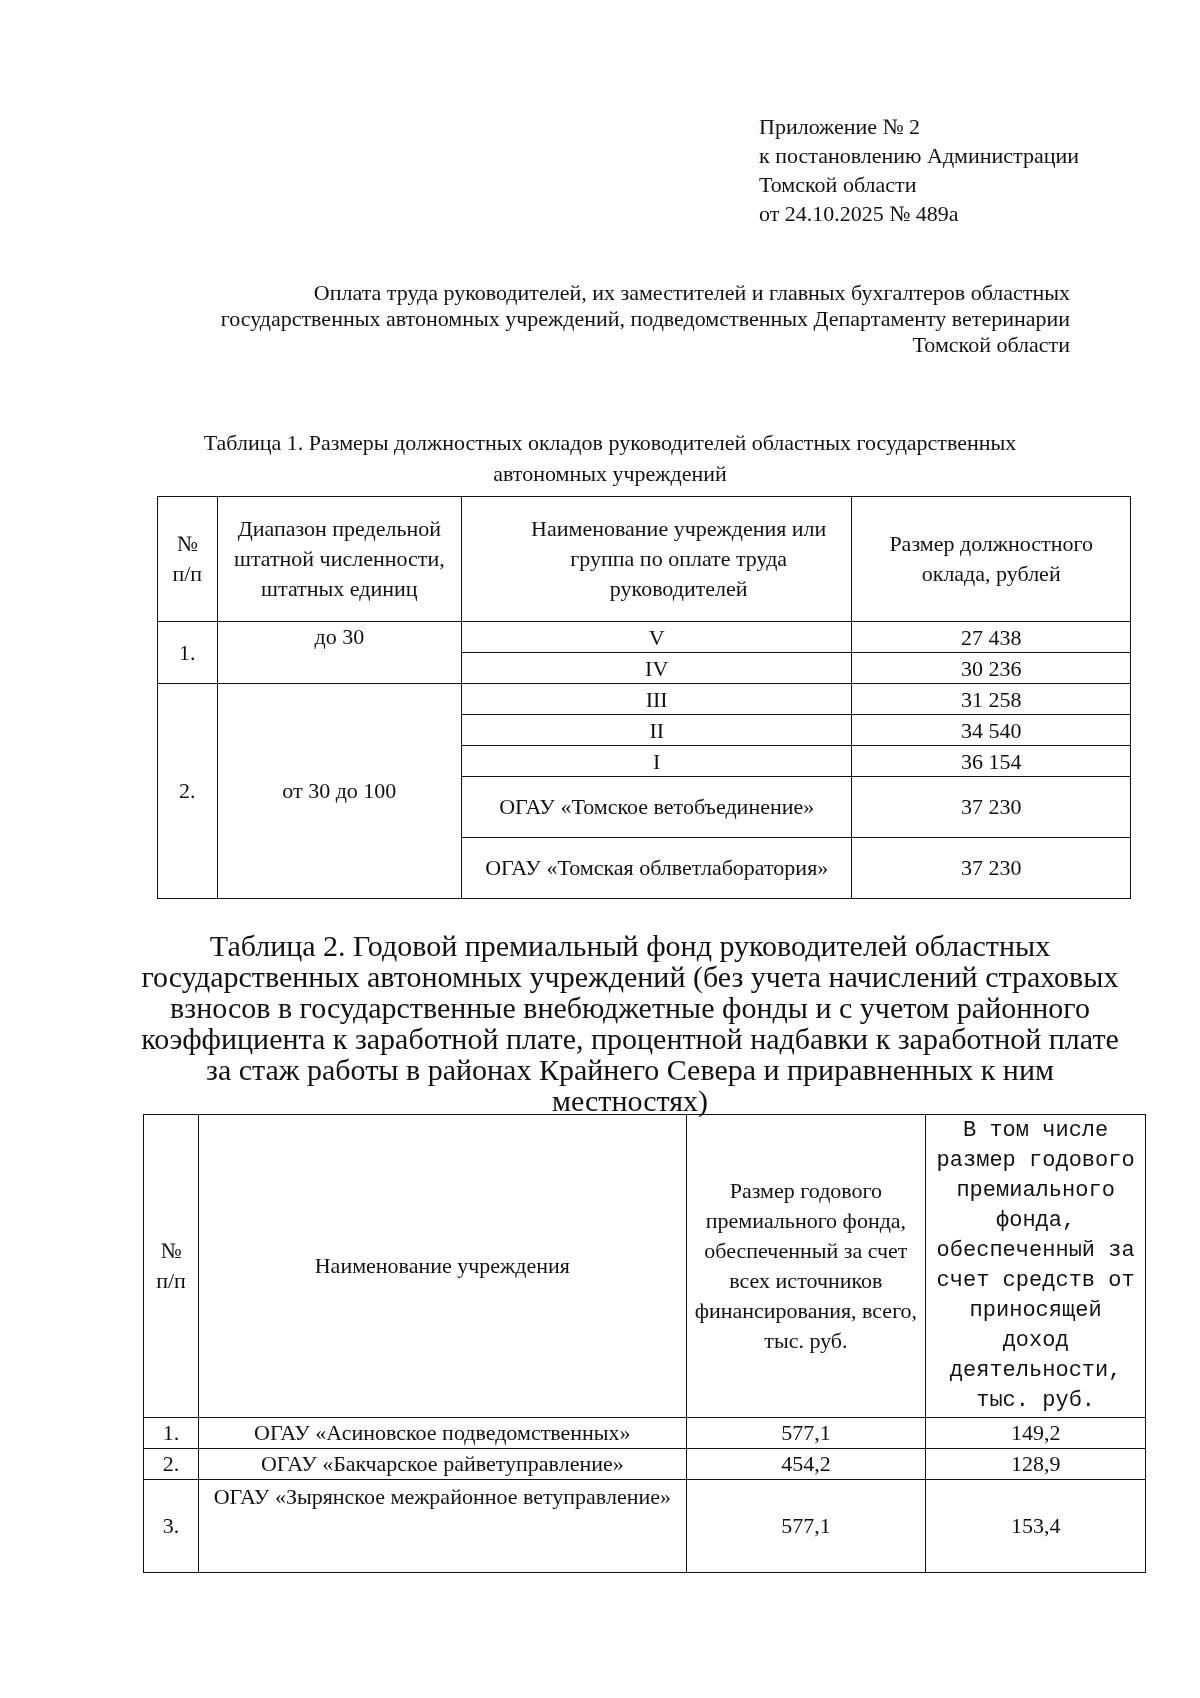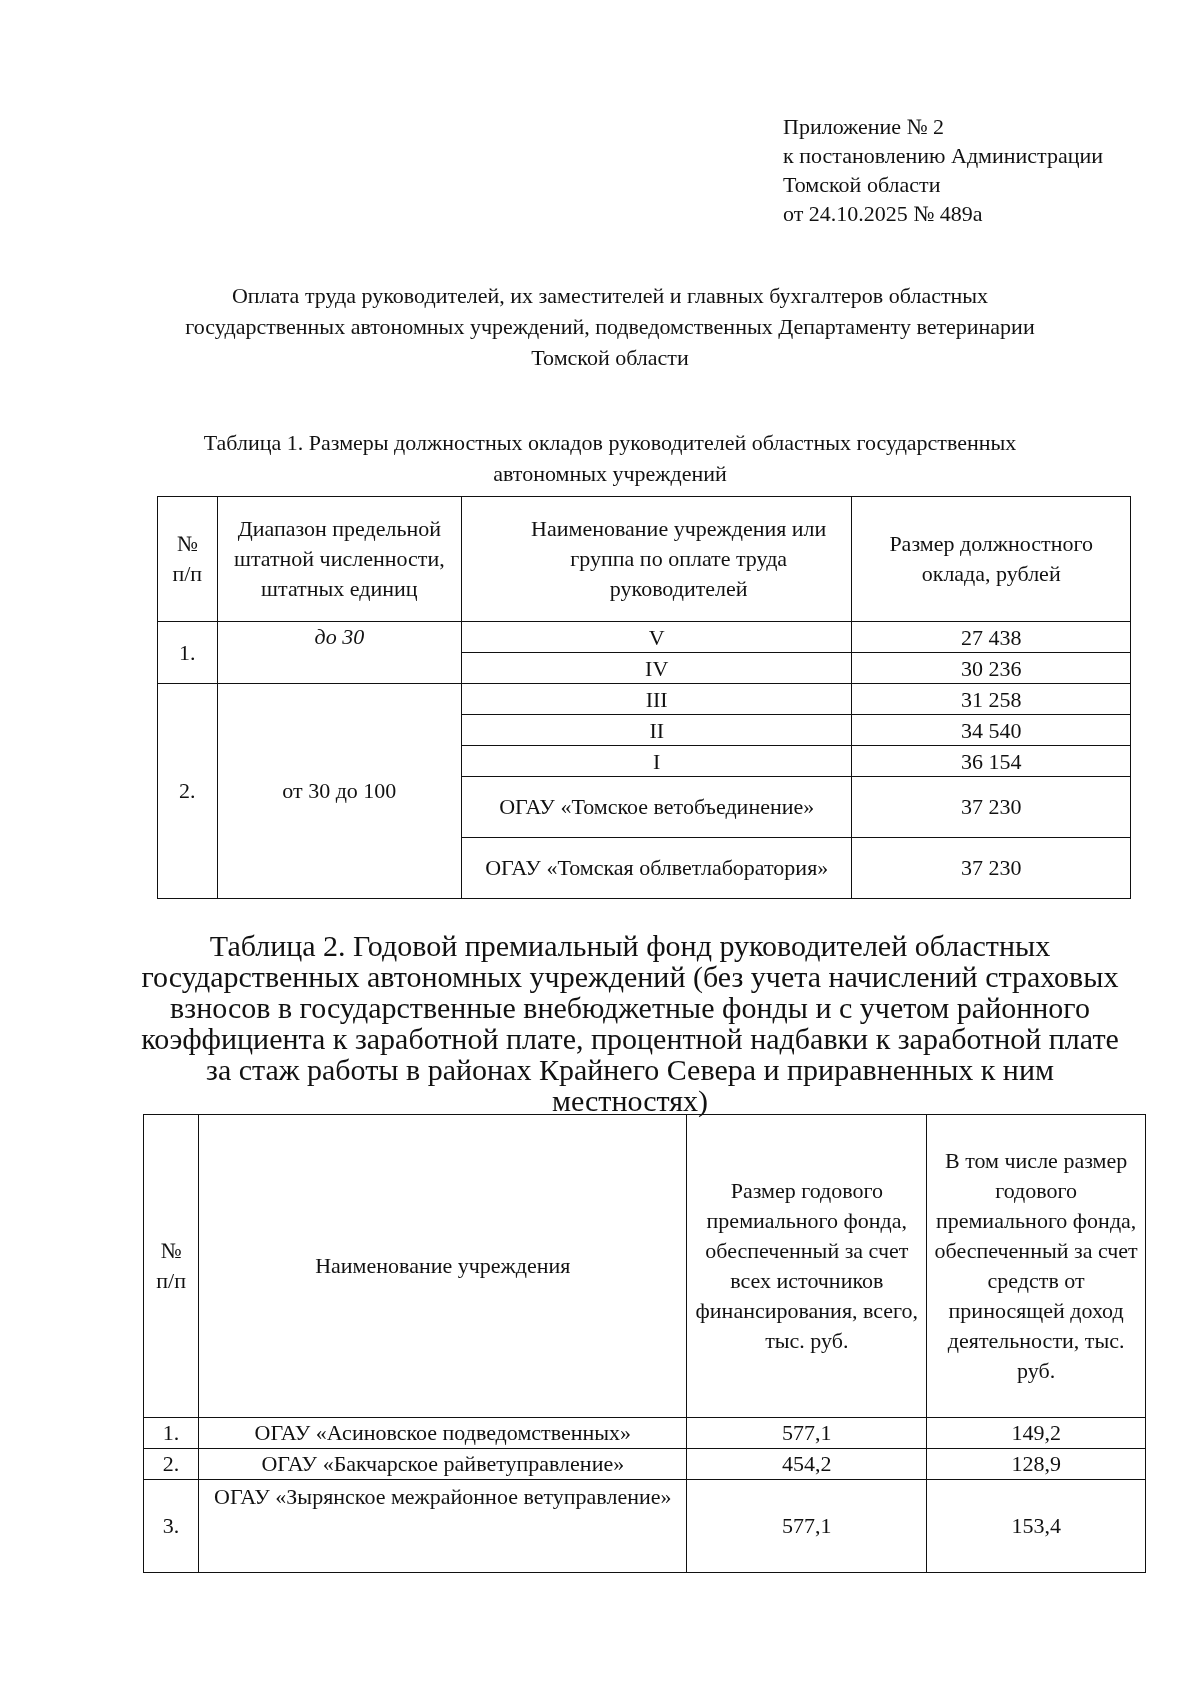--- a/index.html
+++ b/index.html
@@ -1,37 +1,37 @@
 <!DOCTYPE html>
 <html><head>
 <meta charset="utf-8">
 <style>
   html, body { margin: 0; padding: 0; background: #ffffff; }
   body { width: 1200px; height: 1698px; position: relative; font-family: "Liberation Serif", "DejaVu Serif", serif; color: #111; font-size: 22px; line-height: 1.32; }
   .annex { position: absolute; left: 759px; top: 112px; font-size: 22px; line-height: 29px; }
-  .annex div { white-space: nowrap; margin-left: 24px; }
-  .title { position: absolute; left: 150px; width: 920px; top: 280px; text-align: center; font-size: 22px; line-height: 31px; }
+  .annex div { white-space: nowrap; }
+  .title { position: absolute; left: 150px; width: 920px; top: 280px; text-align: right; font-size: 22px; line-height: 26px; }
   .t1cap { position: absolute; left: 150px; width: 920px; top: 427px; text-align: center; font-size: 22px; line-height: 31px; }
   .t2cap { position: absolute; left: 140px; width: 980px; top: 930px; text-align: center; font-size: 30px; line-height: 31px; }
   table { border-collapse: collapse; position: absolute; font-size: 22px; }
   td, th { border: 1.5px solid #111; text-align: center; vertical-align: middle; font-weight: normal; padding: 0 4px; line-height: 30px; }
   #table1 { left: 157px; top: 496px; width: 974px; }
   #table1 .c1 { width: 55px; }
   #table1 .c2 { width: 252px; }
   #table1 .c3 { width: 366px; padding-left: 48px; }
   #table1 .c4 { width: 290px; }
   #table1 th { height: 124px; line-height: 30px; }
   #table1 td.r { height: 30px; line-height: 29px; }
   #table1 td.r2 { height: 60px; }
-  #table1 td.top { vertical-align: top; font-style: italic; }
+  #table1 td.top { vertical-align: top; }
   #table2 { left: 143px; top: 1114px; width: 1003px; }
   #table2 .c1 { width: 47px; }
   #table2 .c2 { width: 488px; }
   #table2 .c3 { width: 233px; }
-  #table2 .c4 { width: 212px; }
+  #table2 .c4 { width: 212px; font-family: Liberation Mono, monospace; }
   #table2 th { height: 302px; }
   #table2 td.r { height: 30px; }
   #table2 td.r3 { height: 90px; }
   #table2 td.topcell { vertical-align: top; padding-top: 2px; }
   .ml { white-space: pre-line; }
 </style>
 </head>
 <body>
 
 <div class="annex">

